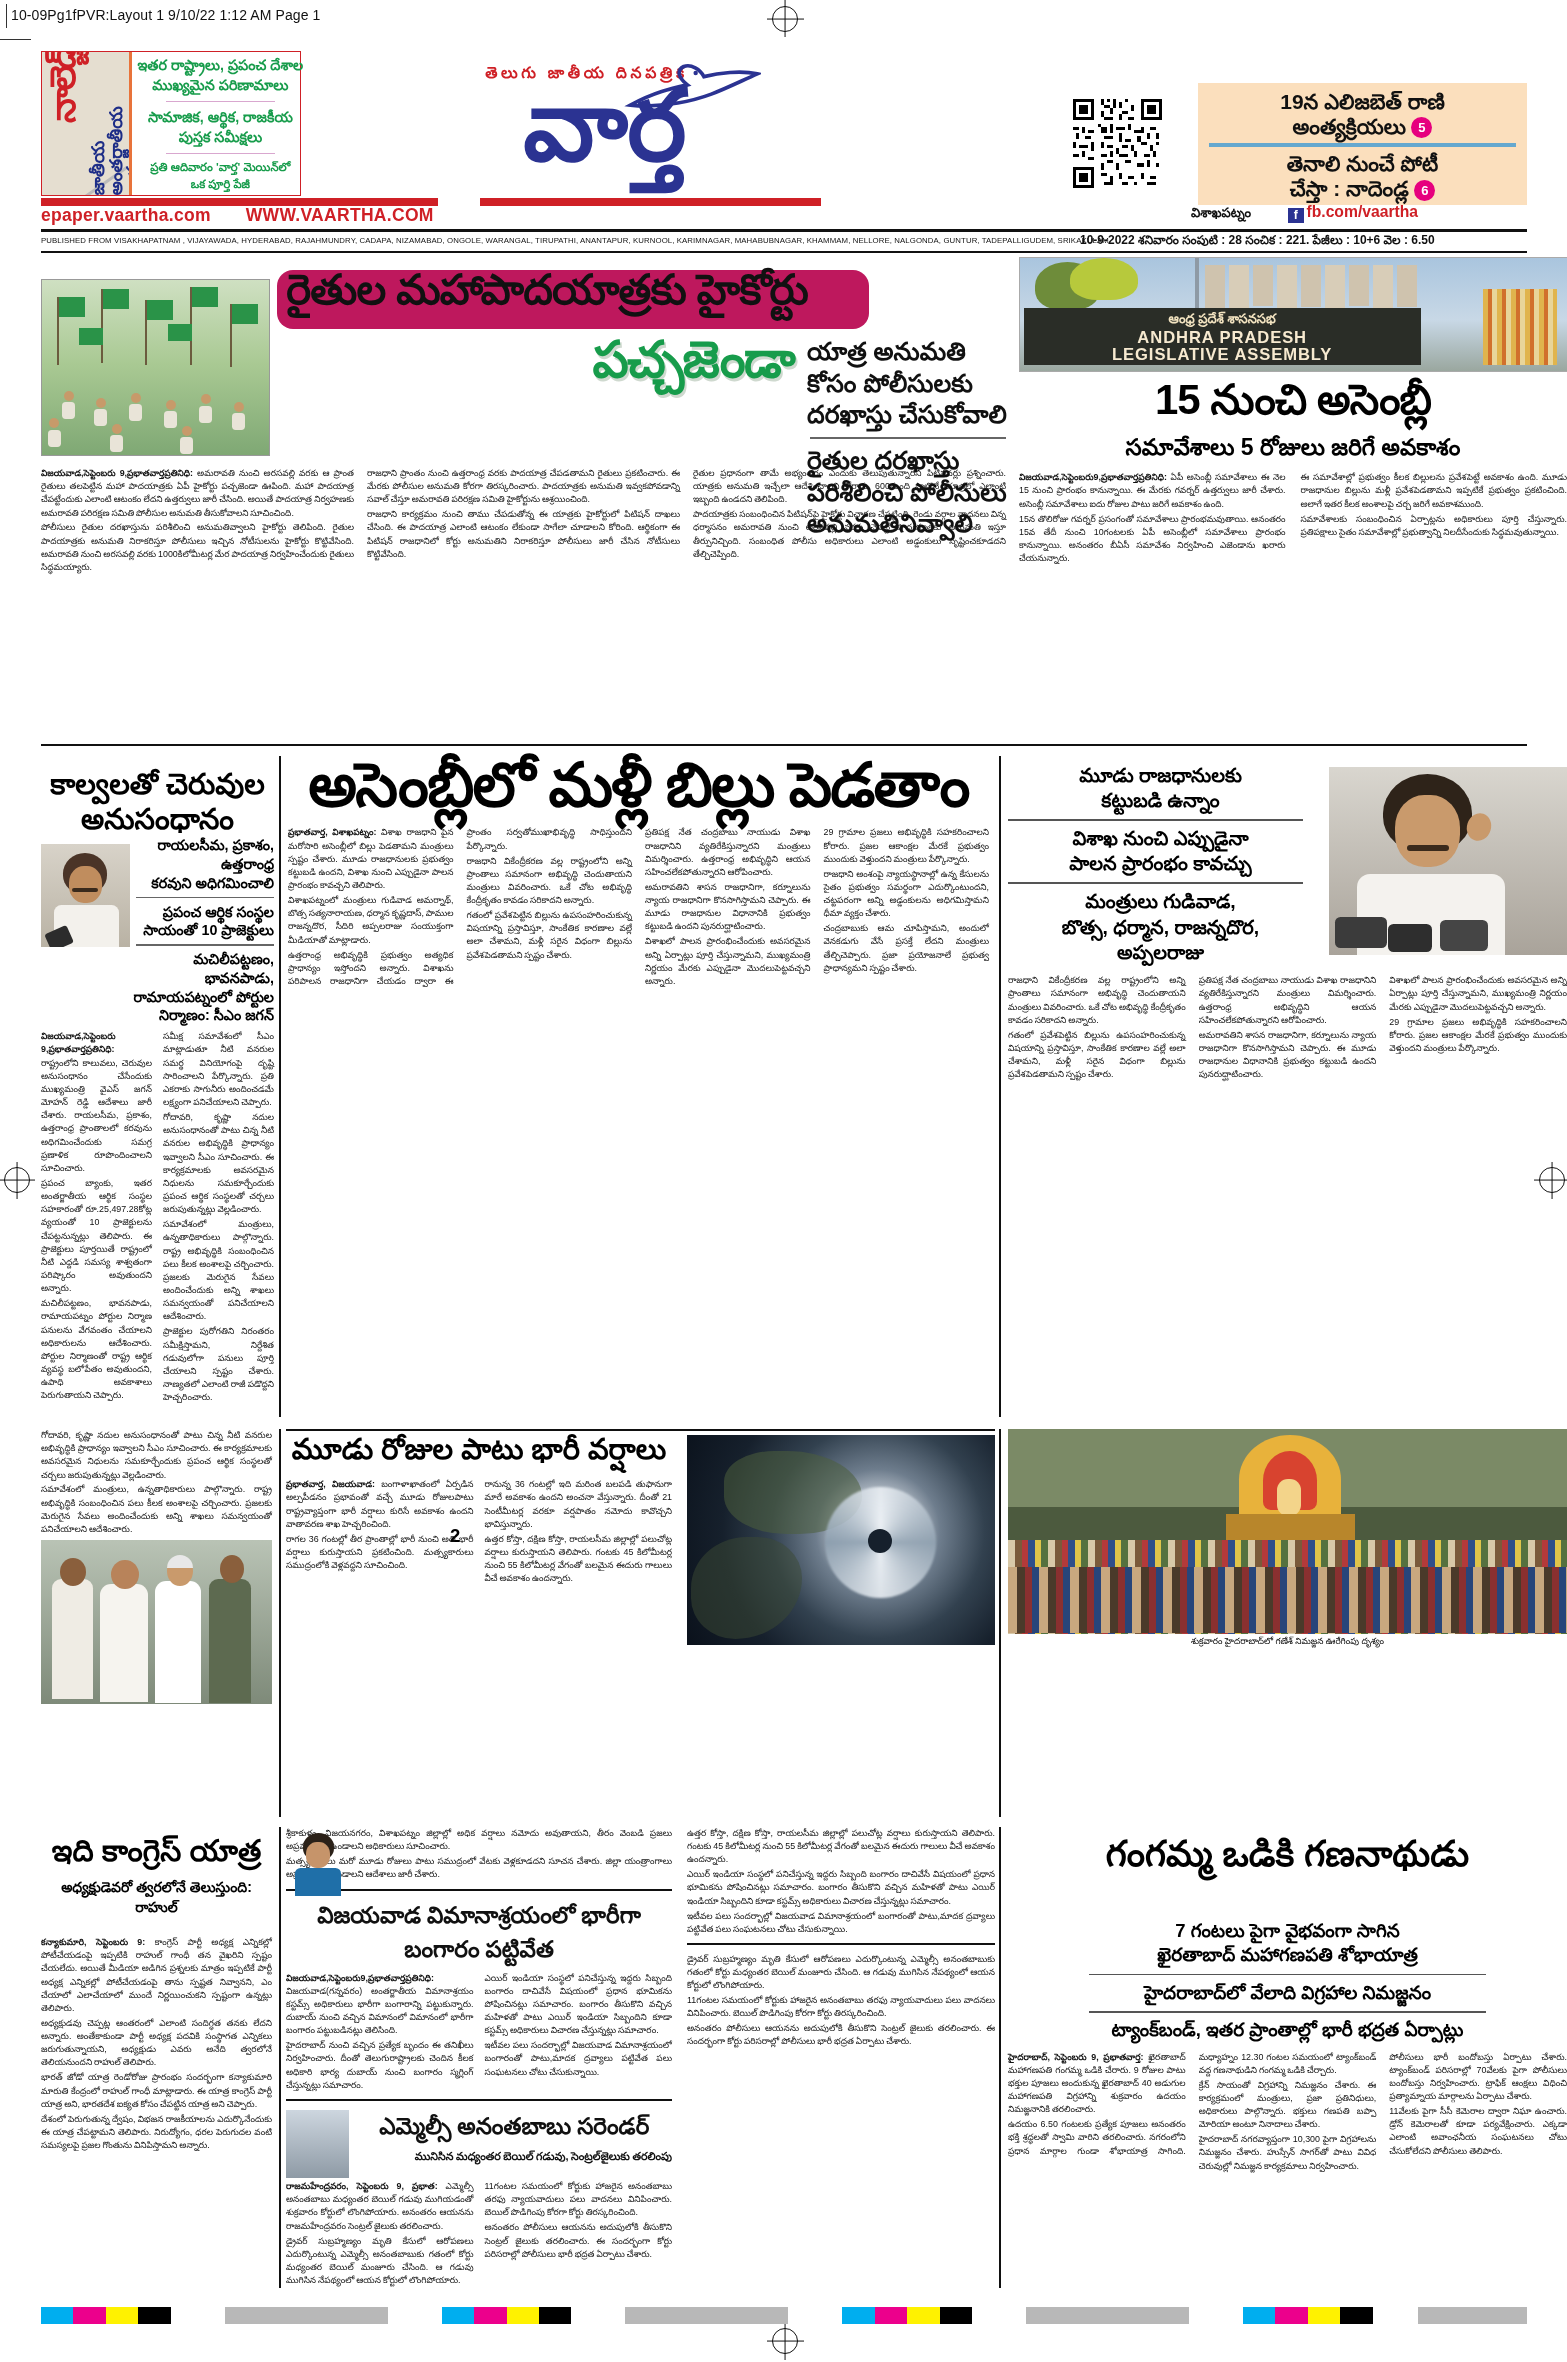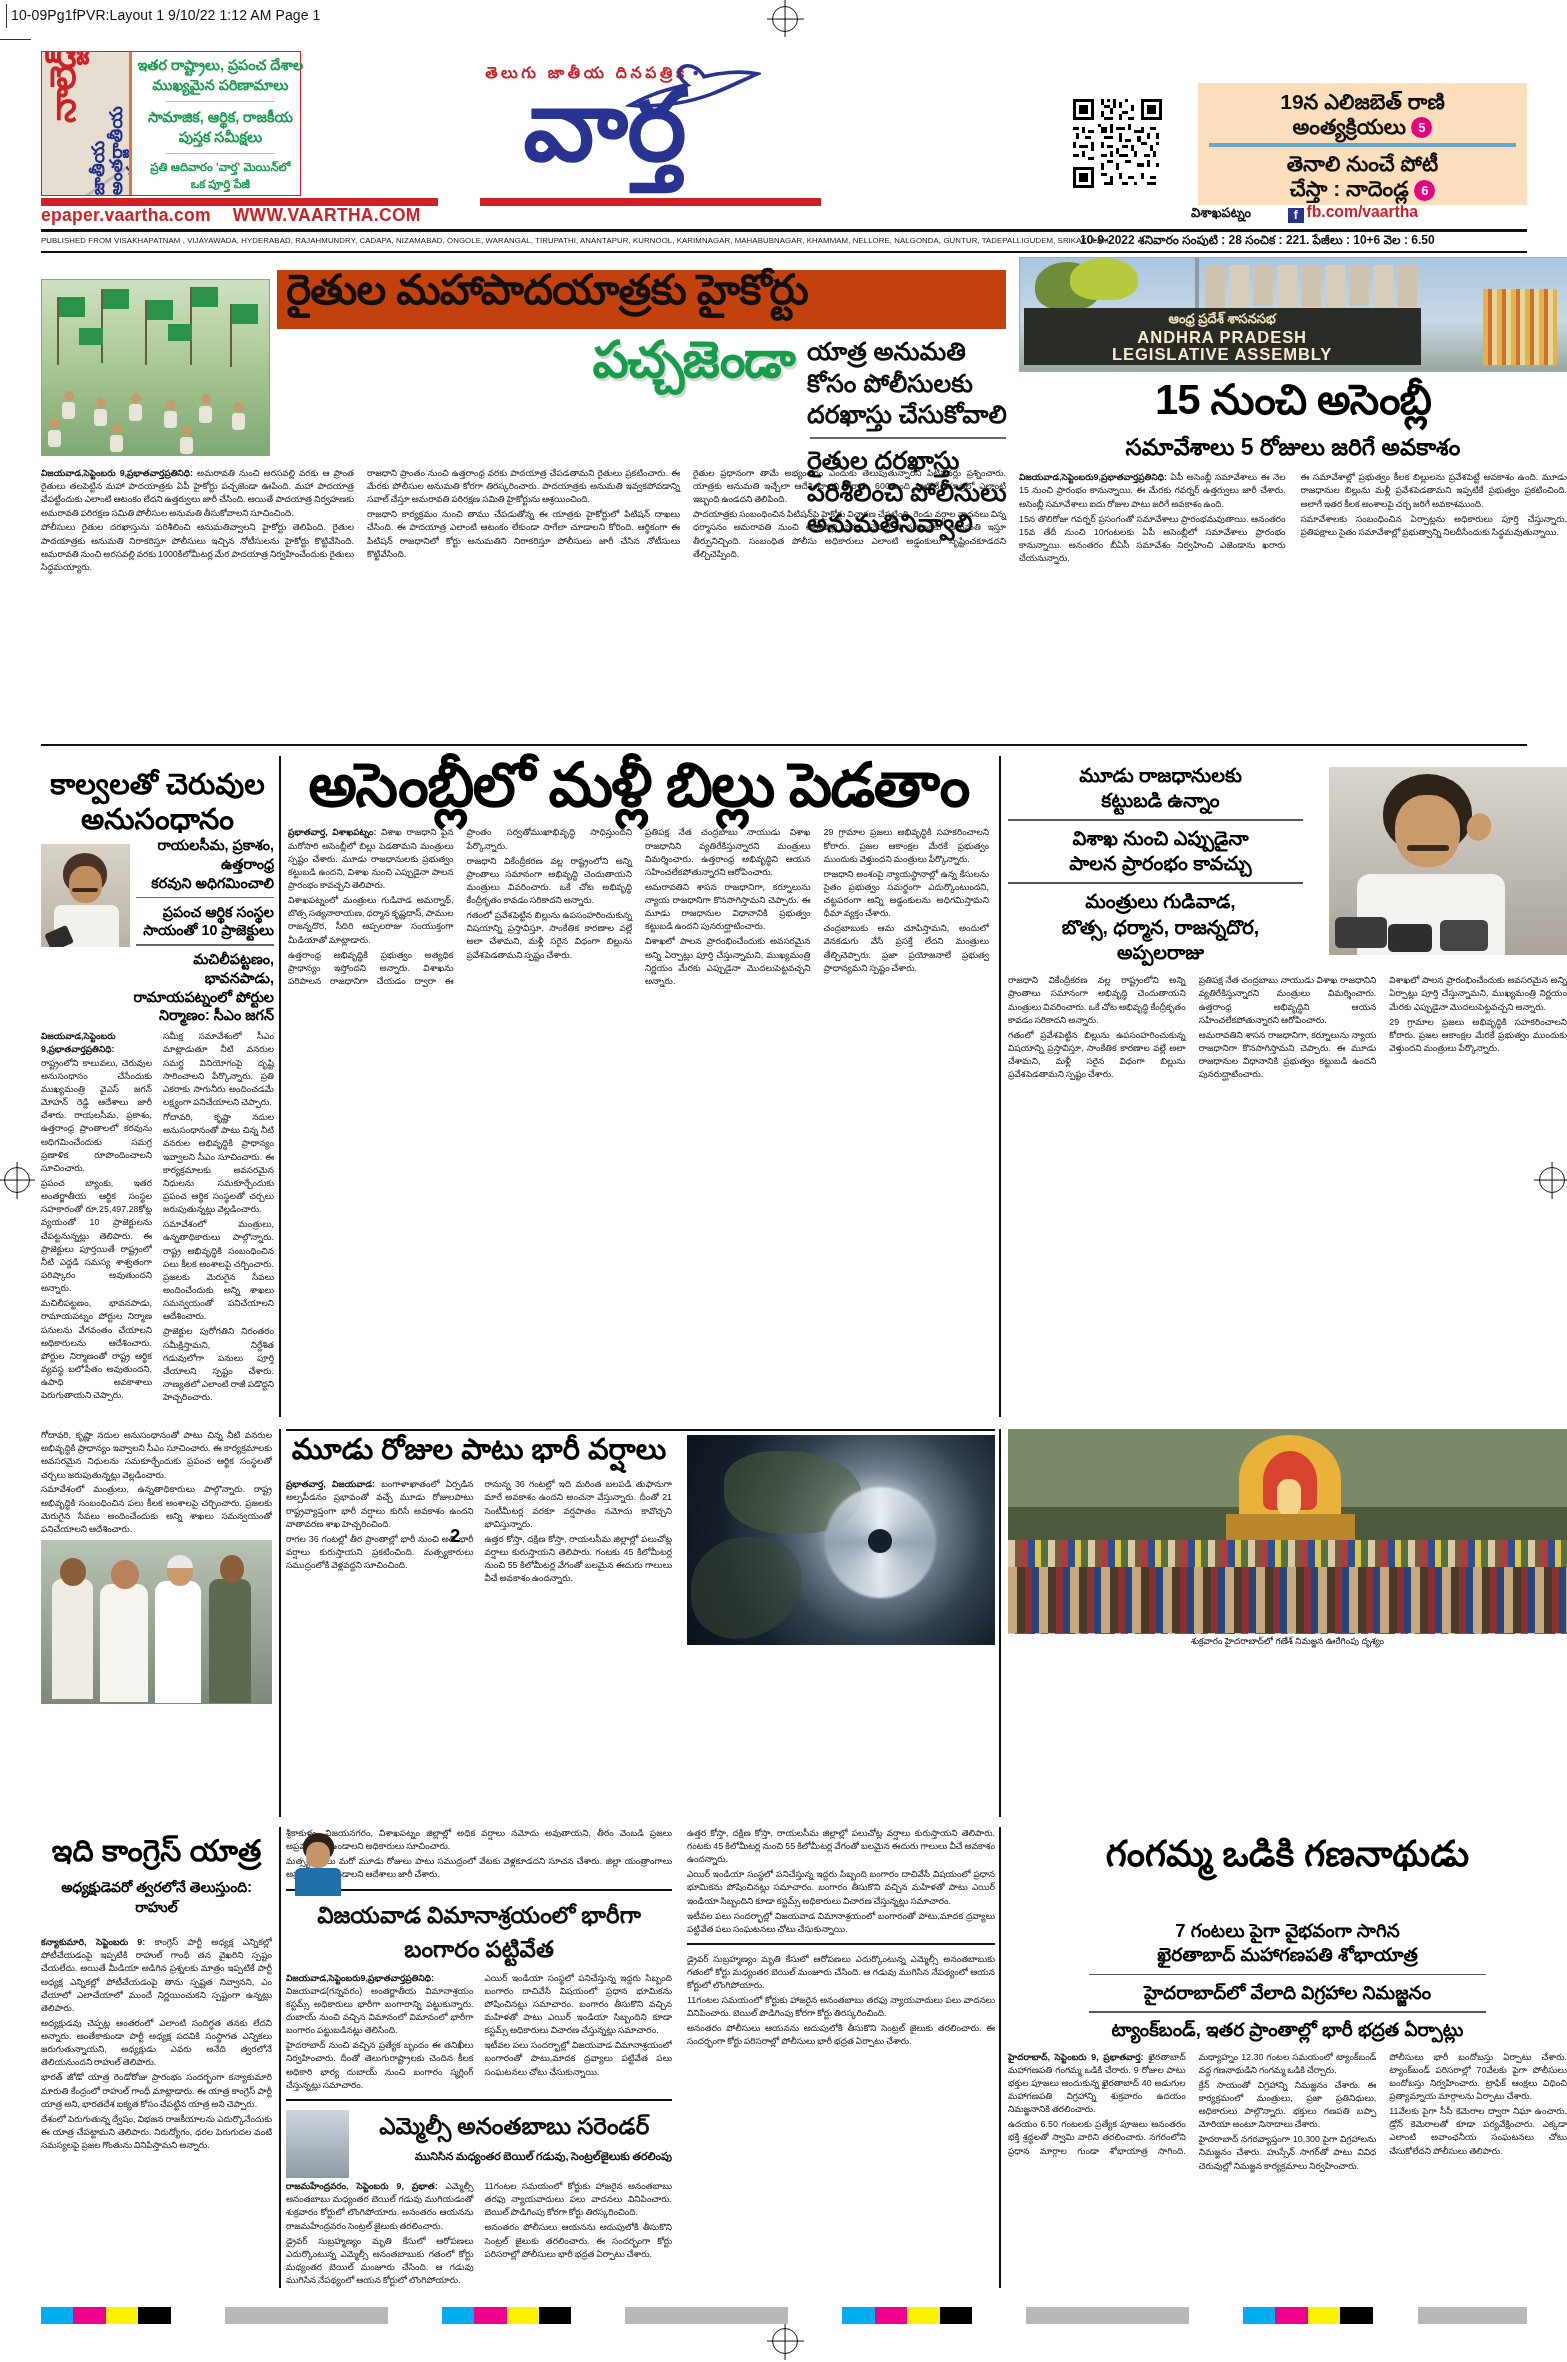--- a/index.html
+++ b/index.html
@@ -70,21 +70,21 @@
   .promo-right .pr-rule{height:3.7px;background:#65a8cf;margin:3.7px 1.8px;}
   .pagebadge{display:inline-block;width:21px;height:21px;border-radius:50%;
         background:#e6007e;color:#fff;font-size:13px;font-weight:bold;
         line-height:21px;text-align:center;vertical-align:1.8px;margin-left:5.5px;}
 
   
   .redbar-left{position:absolute;left:41px;top:198px;width:397px;height:8.3px;background:#cf2026;}
   .redbar-mid{position:absolute;left:480px;top:198px;width:341px;height:8.3px;background:#cf2026;}
   .urlline{position:absolute;left:41px;top:205px;width:646px;height:20px;
         color:#cf2026;font-weight:bold;font-size:17.5px;letter-spacing:0.3px;}
-  .urlline .u2{margin-left:22px;}
+  .urlline .u2{margin-left:35px;}
   .vizag{position:absolute;left:1191px;top:205px;font-size:13px;font-weight:bold;color:#111;}
   .fb{position:absolute;left:1288px;top:203px;font-size:15.7px;font-weight:bold;color:#cf2026;}
   .fbicon{display:inline-block;width:15.7px;height:15.7px;background:#2b3392;color:#fff;
         font-size:12px;text-align:center;line-height:15.7px;font-weight:bold;
         vertical-align:-1.8px;margin-right:2.8px;}
   .rulefull{position:absolute;left:41px;top:229px;width:1486px;height:2.8px;background:#111;}
   .publine{position:absolute;left:41px;top:236px;width:923px;font-size:7.8px;
         letter-spacing:0.1px;color:#111;white-space:nowrap;}
   .issueline{position:absolute;left:1080px;top:233px;font-size:12px;font-weight:bold;color:#111;
         white-space:nowrap;}
@@ -93,22 +93,22 @@
   
   .lead{position:absolute;left:41px;top:257px;width:1486px;height:489px;}
   .lead .photo{position:absolute;left:0;top:22px;width:227px;height:175px;
         border:0.9px solid #999;overflow:hidden;background:#bcd6a8;}
   .ph-field{position:absolute;inset:0;background:linear-gradient(#cfe0c2 0%,#a9c993 48%,#7fa874 100%);}
   .ph-flag{position:absolute;width:28px;height:20px;background:#2a9348;}
   .ph-pole{position:absolute;width:1.8px;background:#6b5b3e;}
   .ph-head{position:absolute;width:10px;height:10px;border-radius:50%;background:#c79a6a;}
   .ph-body{position:absolute;width:13px;height:16.6px;border-radius:3.7px;background:#e9e4d8;}
 
-  .hl-green{position:absolute;left:236px;top:13px;width:729px;height:59px;
-        background:#c2410c;}
+  .hl-green{position:absolute;left:236px;top:13px;width:592px;height:59px;
+        background:#be185d;border-radius:16px;}
   .hl-green .t{position:absolute;left:9.2px;top:-3.7px;font-size:42px;font-weight:bold;
         color:#111;white-space:nowrap;letter-spacing:-0.9px;}
   .hl-big{position:absolute;left:236px;top:76px;width:517px;font-size:51px;
         font-weight:bold;color:#179c4b;letter-spacing:-1.8px;line-height:1.05;
         text-shadow:1.8px 2.8px 0 #cfd9cf;text-align:right;}
   .lead-subs{position:absolute;left:766px;top:79px;width:199px;}
   .lead-subs .s{font-size:25px;font-weight:bold;line-height:1.26;color:#111;
         white-space:nowrap;}
   .lead-subs .hr{height:1.8px;background:#666;margin:6.5px 0 6.5px auto;width:196px;}
   .lead-cols{position:absolute;left:0;top:210px;width:965px;height:268px;

